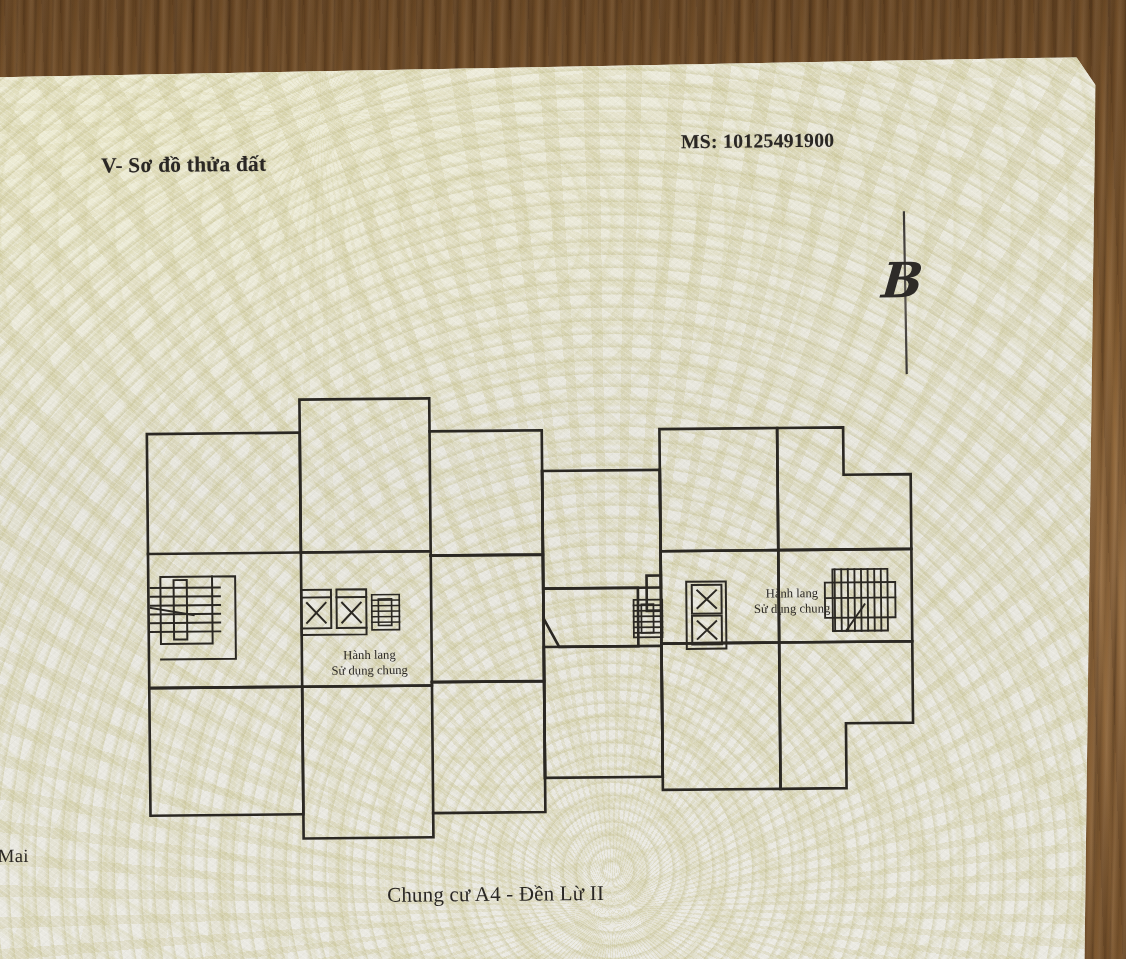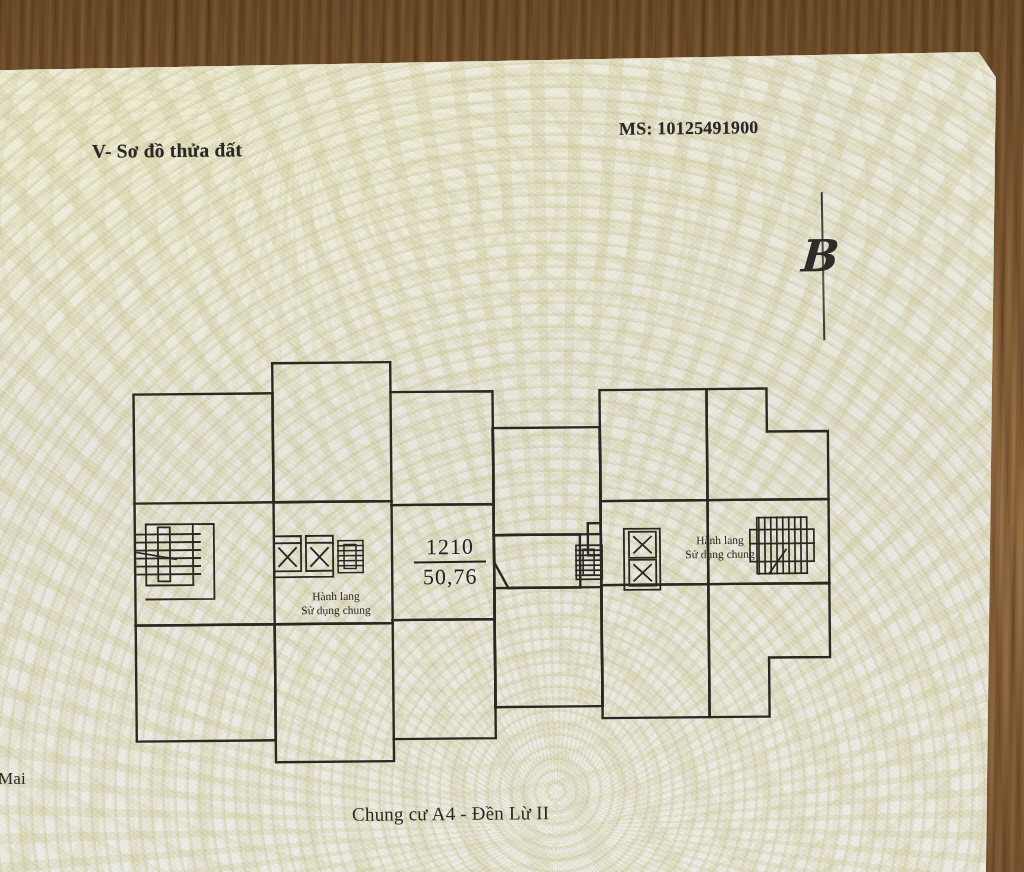--- a/index.html
+++ b/index.html
@@ -218,25 +218,20 @@
 
   <div class="txt hdr-left">V- Sơ đồ thửa đất</div>
 
   <div class="txt hdr-ms">MS: 10125491900</div>
 
   <div class="north">
     <div class="needle"></div>
     <div class="letter">B</div>
   </div>
 
-  <div class="unit">
-    <div class="num">1210</div>
-    <div class="bar"></div>
-    <div class="den">50,76</div>
-  </div>
 
   <div class="corr" style="left:268px;top:589px;width:136px;">
     <div>Hành lang</div>
     <div>Sử dụng chung</div>
   </div>
 
   <div class="corr" style="left:660px;top:533px;width:120px;">
     <div>Hành lang</div>
     <div>Sử dụng chung</div>
   </div>

